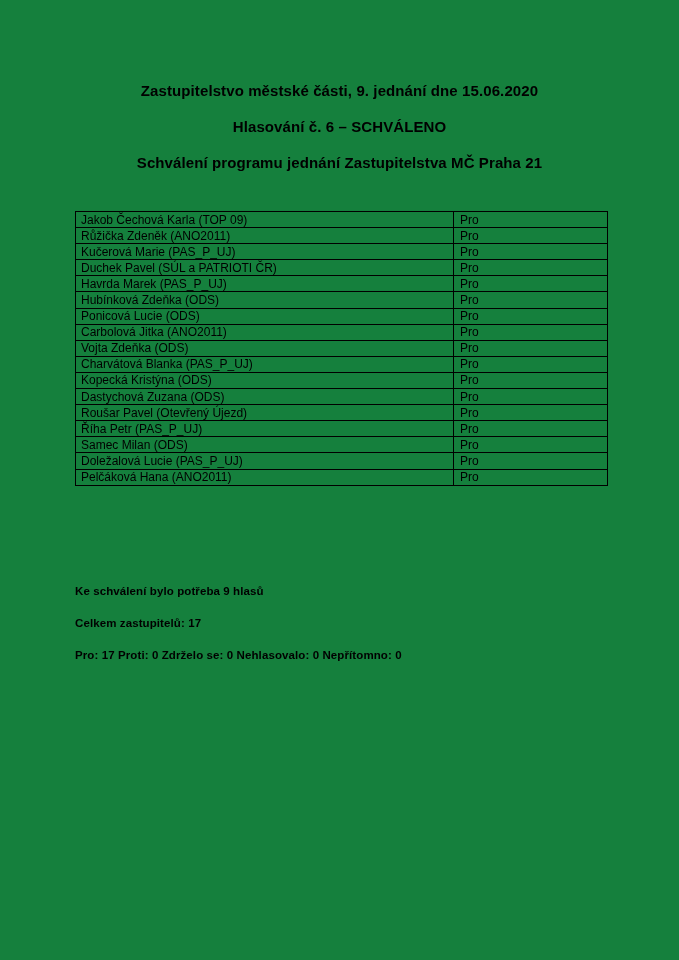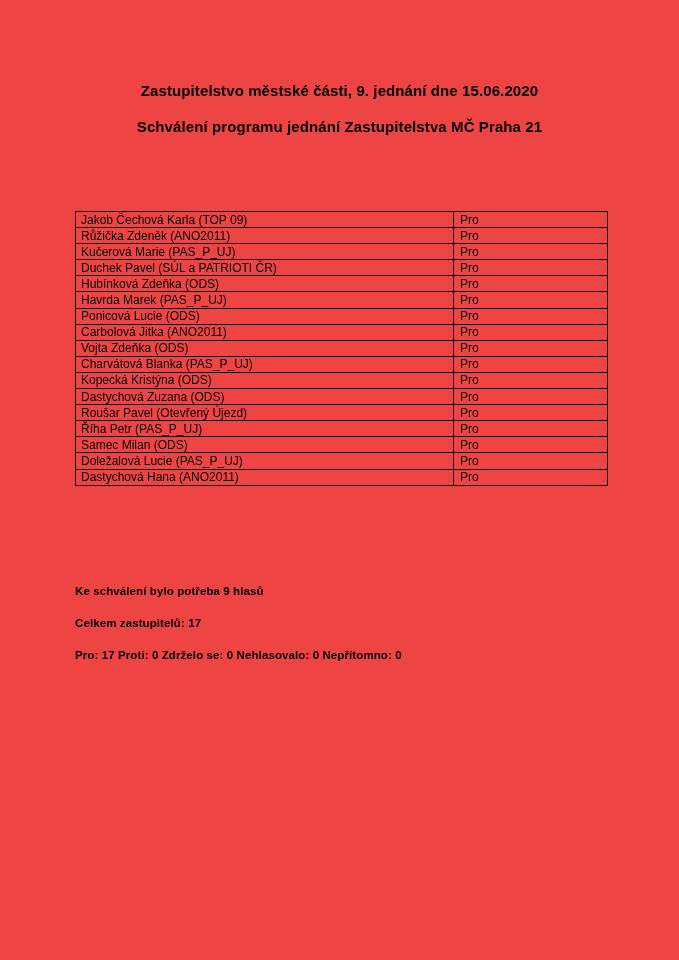--- a/index.html
+++ b/index.html
@@ -4,21 +4,21 @@
 <style>
   html, body {
     margin: 0;
     padding: 0;
     background: #ffffff;
   }
   .page {
     position: relative;
     width: 679px;
     height: 960px;
-    background: #ef4444;
+    background: #15803d;
     font-family: "Liberation Sans", "DejaVu Sans", sans-serif;
     color: #000000;
     overflow: hidden;
   }
   .doc-header {
     position: absolute;
     top: 82px;
     left: 0;
     width: 679px;
     text-align: center;
@@ -68,20 +68,21 @@
     letter-spacing: 0.1px;
   }
 </style>
 </head>
 <body>
 
 <div class="page">
 
   <div class="doc-header">
     <div class="h-line">Zastupitelstvo městské části, 9. jednání dne 15.06.2020</div>
+    <div class="h-line">Hlasování č. 6 – SCHVÁLENO</div>
     <div class="h-line">Schválení programu jednání Zastupitelstva MČ Praha 21</div>
   </div>
 
   <table class="vote-table">
     <tbody>
         <tr>
           <td class="member">Jakob Čechová Karla (TOP 09)</td>
           <td class="vote">Pro</td>
         </tr>
         <tr>
@@ -90,25 +91,25 @@
         </tr>
         <tr>
           <td class="member">Kučerová Marie (PAS_P_UJ)</td>
           <td class="vote">Pro</td>
         </tr>
         <tr>
           <td class="member">Duchek Pavel (SÚL a PATRIOTI ČR)</td>
           <td class="vote">Pro</td>
         </tr>
         <tr>
-          <td class="member">Hubínková Zdeňka (ODS)</td>
+          <td class="member">Havrda Marek (PAS_P_UJ)</td>
           <td class="vote">Pro</td>
         </tr>
         <tr>
-          <td class="member">Havrda Marek (PAS_P_UJ)</td>
+          <td class="member">Hubínková Zdeňka (ODS)</td>
           <td class="vote">Pro</td>
         </tr>
         <tr>
           <td class="member">Ponicová Lucie (ODS)</td>
           <td class="vote">Pro</td>
         </tr>
         <tr>
           <td class="member">Carbolová Jitka (ANO2011)</td>
           <td class="vote">Pro</td>
         </tr>
@@ -138,21 +139,21 @@
         </tr>
         <tr>
           <td class="member">Samec Milan (ODS)</td>
           <td class="vote">Pro</td>
         </tr>
         <tr>
           <td class="member">Doležalová Lucie (PAS_P_UJ)</td>
           <td class="vote">Pro</td>
         </tr>
         <tr>
-          <td class="member">Dastychová Hana (ANO2011)</td>
+          <td class="member">Pelčáková Hana (ANO2011)</td>
           <td class="vote">Pro</td>
         </tr>
       </tbody>
   </table>
 
   <div class="summary">
     <div class="s-line">Ke schválení bylo potřeba 9 hlasů</div>
     <div class="s-line">Celkem zastupitelů: 17</div>
     <div class="s-line">Pro: 17 Proti: 0 Zdrželo se: 0 Nehlasovalo: 0 Nepřítomno: 0</div>
   </div>

